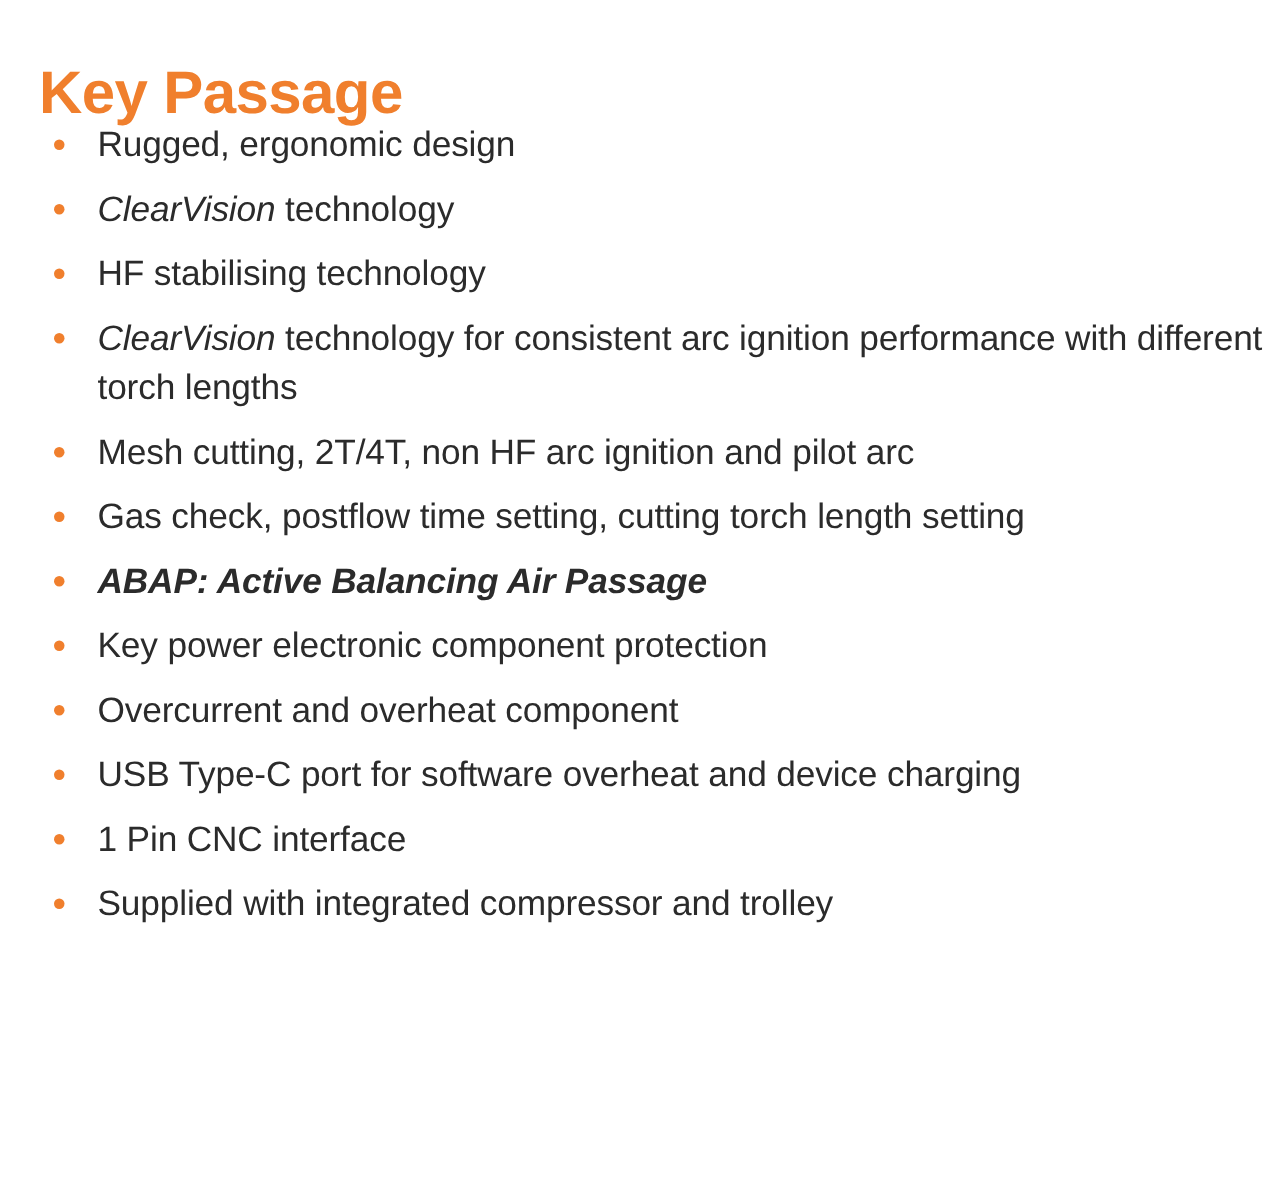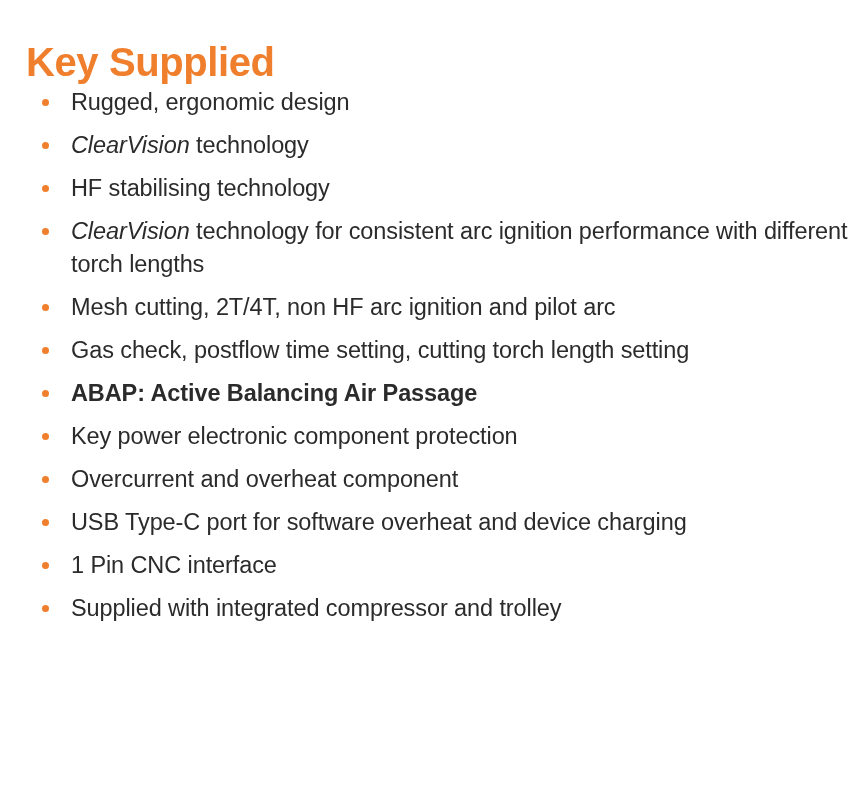--- a/index.html
+++ b/index.html
@@ -35,21 +35,21 @@
     line-height: 1.15;
     white-space: nowrap;
   }
 
   .feature-list {
     position: absolute;
     left: 26px;
     top: 76px;
     width: 812px;
     list-style: none;
-    margin: 10px;
+    margin: 4px;
     padding: 0;
   }
 
   .feature-item {
     position: relative;
     padding-left: 35px;
     margin: 0 0 10px 0;
     font-size: 23.5px;
     line-height: 33px;
     color: #2B2B2B;
@@ -70,28 +70,29 @@
     display: block;
   }
 
   .feature-text .em {
     font-weight: normal;
     font-style: italic;
   }
 
   .feature-item.all-emph .feature-text {
     font-weight: bold;
+    font-style: italic;
   }
 </style>
 </head>
 <body>
 
 <div class="slide">
 
-  <h1 class="page-title">Key Supplied</h1>
+  <h1 class="page-title">Key Passage</h1>
 
   <ul class="feature-list">
       <li class="feature-item">
         <span class="bullet-dot"></span>
         <span class="feature-text"><span>Rugged, ergonomic design</span></span>
       </li>
       <li class="feature-item">
         <span class="bullet-dot"></span>
         <span class="feature-text"><span class="em">ClearVision</span><span> technology</span></span>
       </li>

